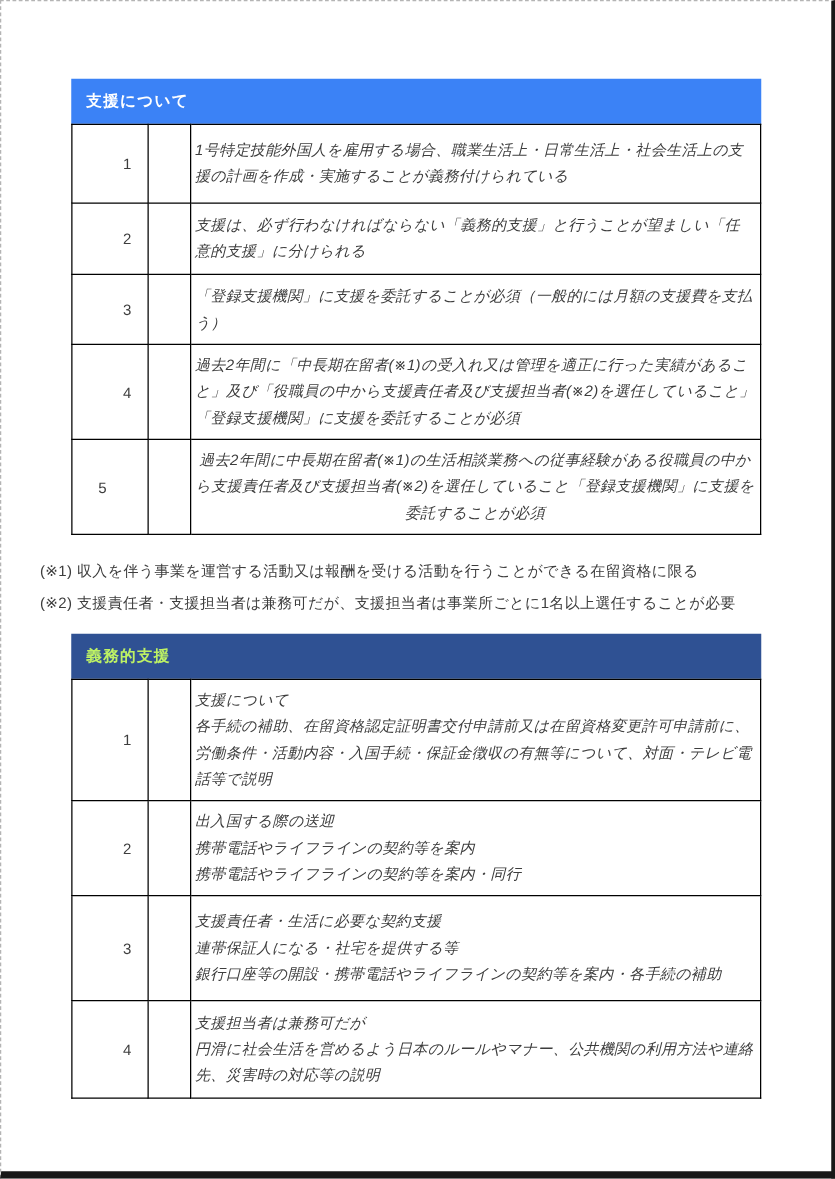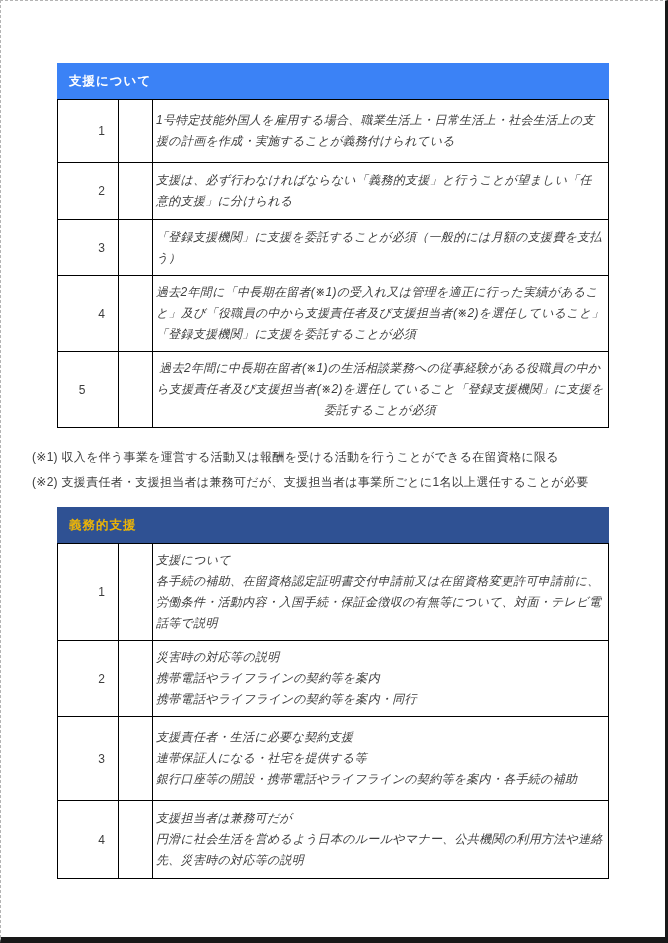--- a/index.html
+++ b/index.html
@@ -129,37 +129,37 @@
 </tbody>
     </table>
   </div>
 
   <div class="notes">
     <div class="note-line">(※1) 収入を伴う事業を運営する活動又は報酬を受ける活動を行うことができる在留資格に限る</div>
     <div class="note-line">(※2) 支援責任者・支援担当者は兼務可だが、支援担当者は事業所ごとに1名以上選任することが必要</div>
   </div>
 
   <div class="doc-table t2">
-    <div class="bar" style="background: rgb(47, 81, 147); color: #eab308;">義務的支援</div>
+    <div class="bar" style="background: rgb(47, 81, 147); color: #bef264;">義務的支援</div>
     <table class="grid">
       <tbody>
   <tr>
     <td class="num">1</td>
     <td class="gap"></td>
     <td class="txt">
               <div class="line">支援について</div>
               <div class="line">各手続の補助、在留資格認定証明書交付申請前又は在留資格変更許可申請前に、労働条件・活動内容・入国手続・保証金徴収の有無等について、対面・テレビ電話等で説明</div>
             </td>
   </tr>
 
   <tr>
     <td class="num">2</td>
     <td class="gap"></td>
     <td class="txt">
-              <div class="line">災害時の対応等の説明</div>
+              <div class="line">出入国する際の送迎</div>
               <div class="line">携帯電話やライフラインの契約等を案内</div>
               <div class="line">携帯電話やライフラインの契約等を案内・同行</div>
             </td>
   </tr>
 
   <tr>
     <td class="num">3</td>
     <td class="gap"></td>
     <td class="txt">
               <div class="line">支援責任者・生活に必要な契約支援</div>

